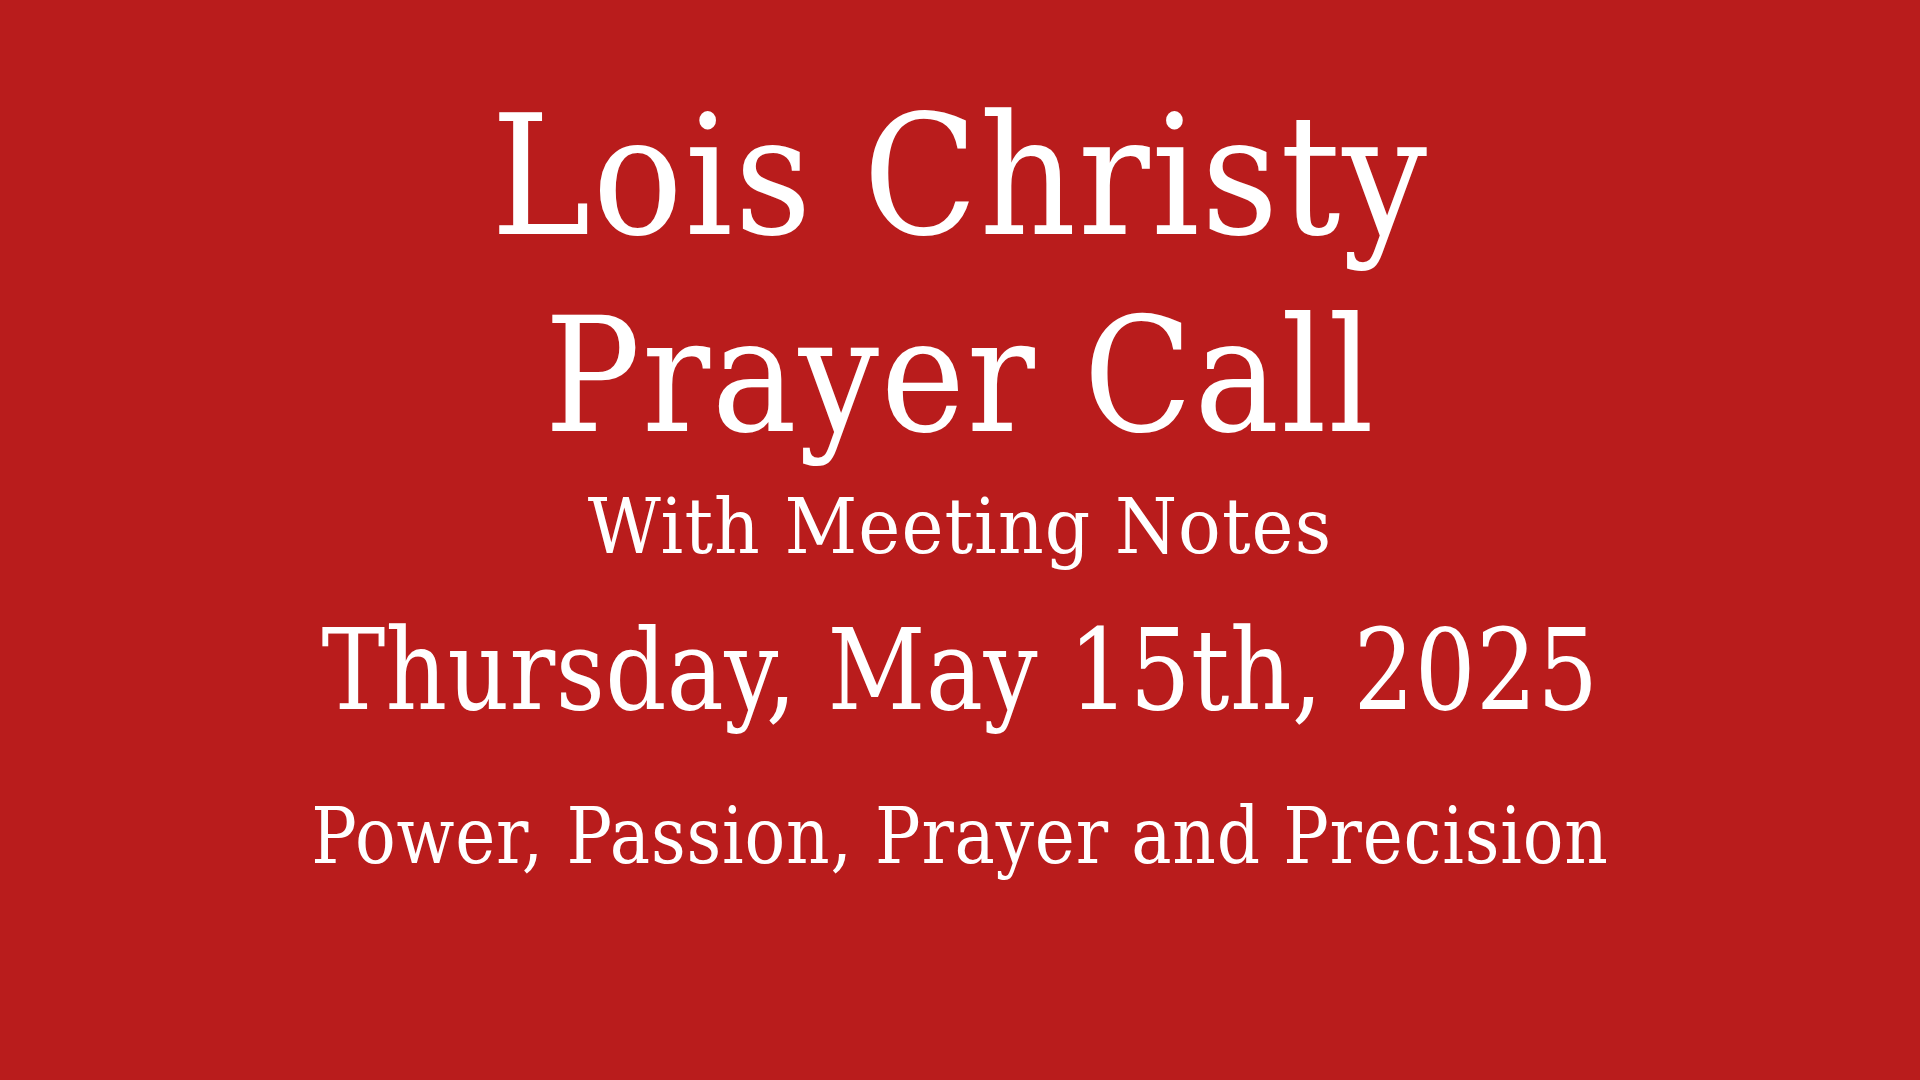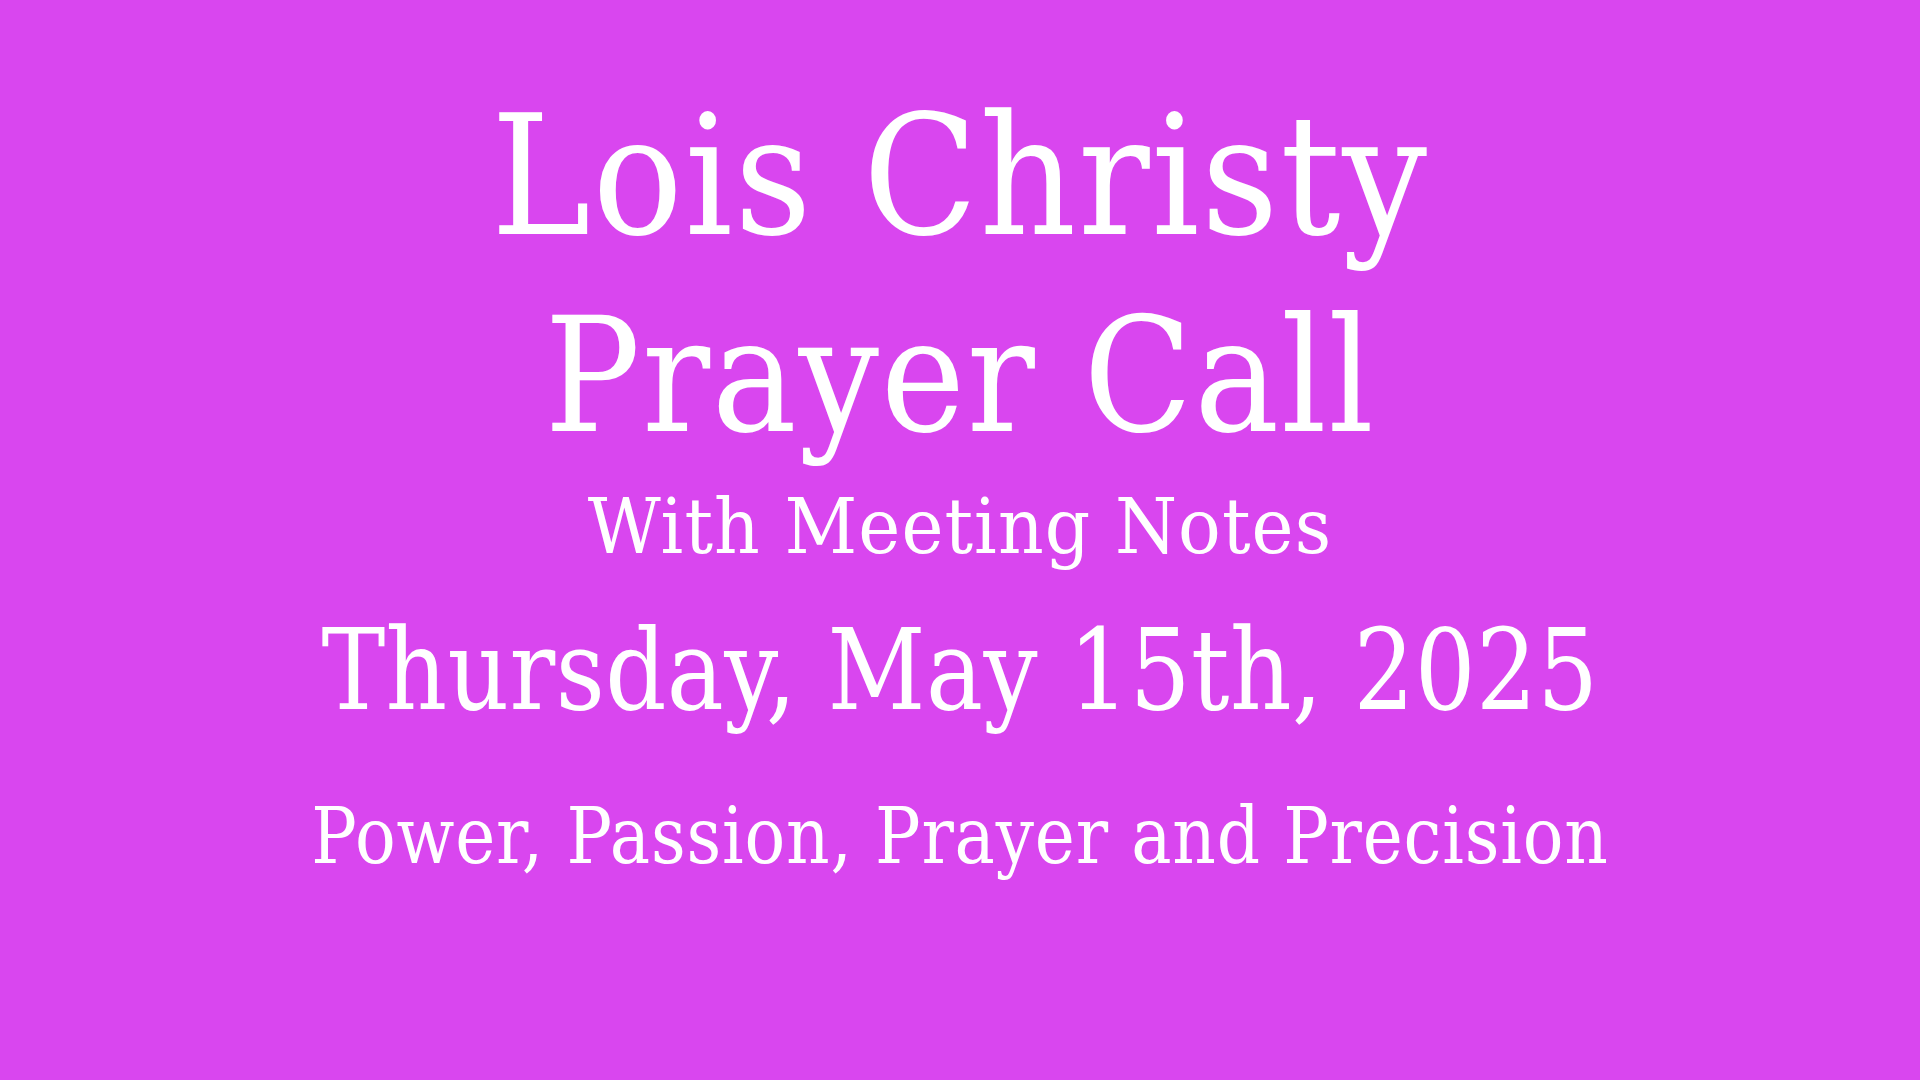--- a/index.html
+++ b/index.html
@@ -85,21 +85,21 @@
     font-size: 72px;
     line-height: 72px;
     letter-spacing: 0.012em;
     transform: scaleX(0.94) scaleY(1.08);
     transform-origin: center top;
   }
 </style>
 </head>
 <body style="background: rgb(0, 0, 0);">
 
-<div id="slide" style="background: #d946ef;">
+<div id="slide" style="background: #b91c1c;">
 
   <div class="line calligraphic" id="title-line-1" style="color: rgb(255, 255, 255);">Lois Christy</div>
 
   <div class="line calligraphic" id="title-line-2" style="color: rgb(255, 255, 255);">Prayer Call</div>
 
   <div class="line calligraphic" id="subtitle-line" style="color: rgb(255, 255, 255);">With Meeting Notes</div>
 
   <div class="line calligraphic" id="date-line" style="color: rgb(255, 255, 255);">Thursday, May 15th, 2025</div>
 
   <div class="line calligraphic" id="tagline" style="color: rgb(255, 255, 255);">Power, Passion, Prayer and Precision</div>

